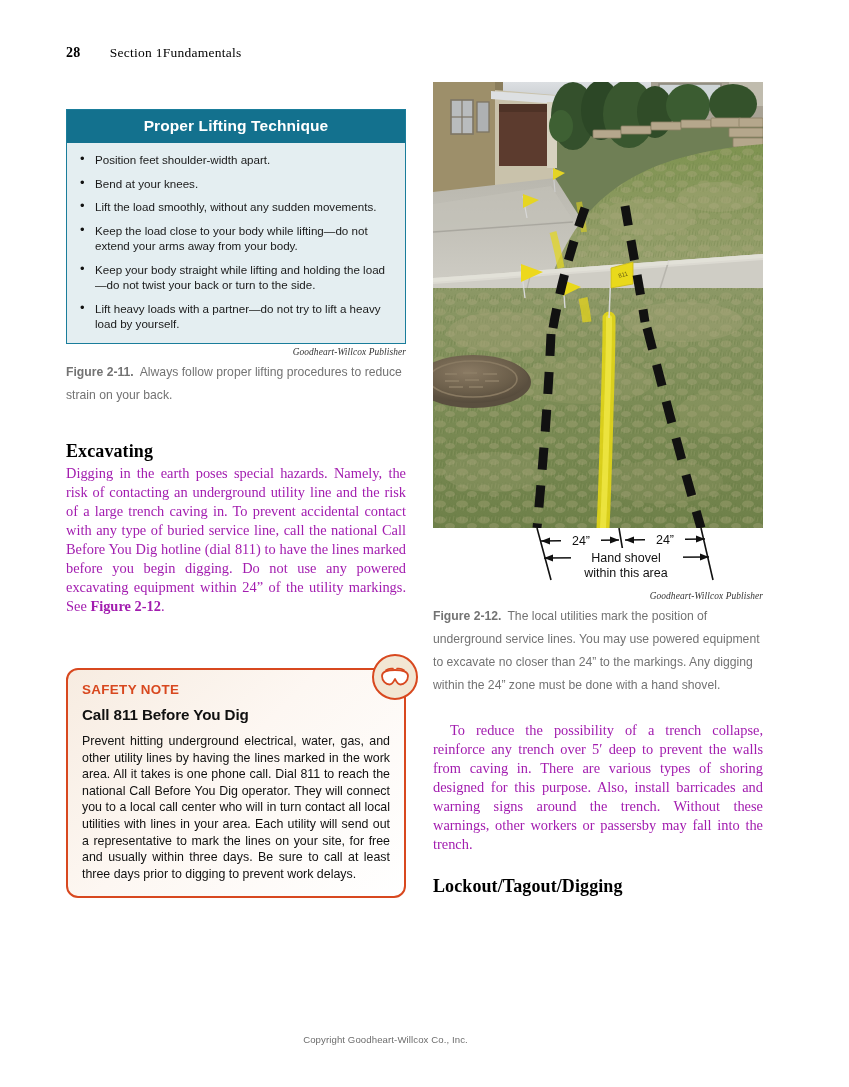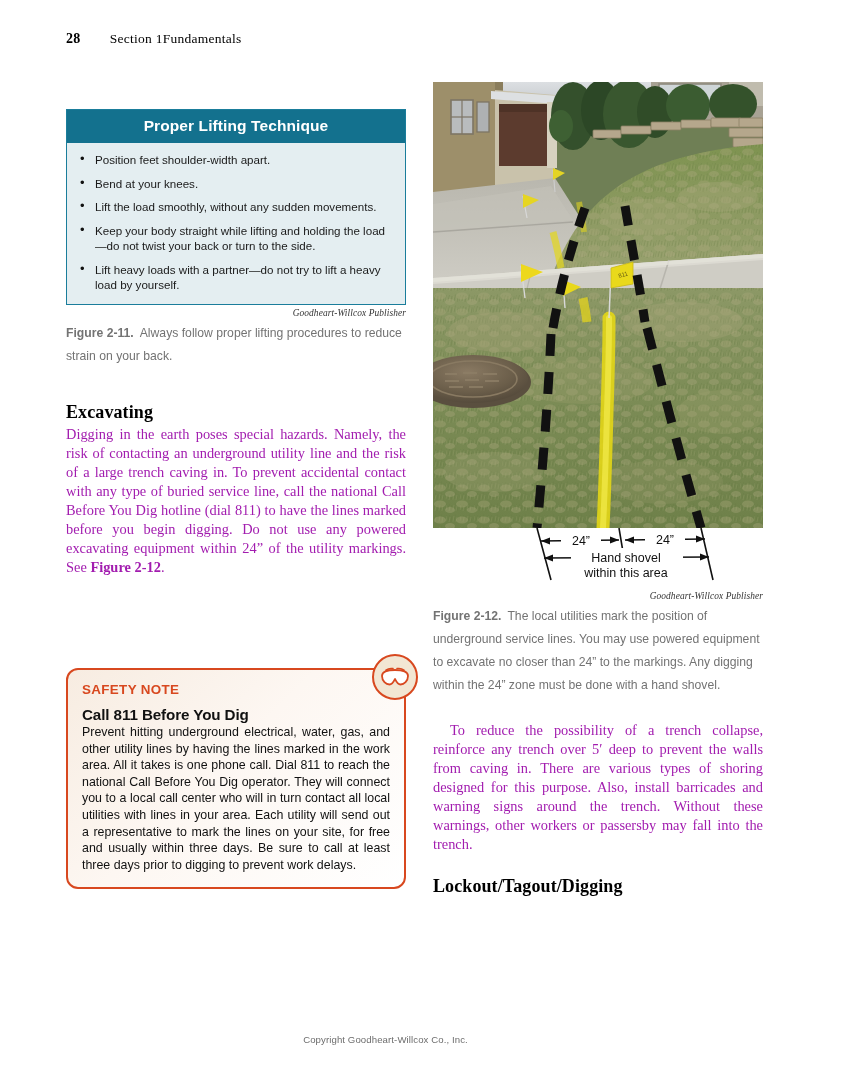--- a/index.html
+++ b/index.html
@@ -3,21 +3,21 @@
 <meta charset="utf-8">
 <style>
   html,body{margin:0;padding:0;background:#8a8a8a;}
   body{font-family:"Liberation Serif",serif;}
   .page{
     position:relative;width:849px;height:1087px;background:#ffffff;
     overflow:hidden;margin:0 auto;
   }
 
   
-  .runhead{position:absolute;left:66px;top:31px;font-family:"Liberation Serif",serif;font-size:13.5px;color:#000;}
+  .runhead{position:absolute;left:66px;top:45px;font-family:"Liberation Serif",serif;font-size:13.5px;color:#000;}
   .runhead .pg{font-weight:bold;font-size:14px;letter-spacing:.2px;}
   .runhead .sec{margin-left:26px;letter-spacing:.25px;}
 
   
   .col-left{position:absolute;left:66px;top:82px;width:340px;margin-top:27px;}
   .col-right{position:absolute;left:433px;top:82px;width:330px;}
 
   
   .lift-table{border:1px solid #1a7d9b;background:#e4eef1;}
   .lift-table .thead{
@@ -66,21 +66,21 @@
     position:relative;border:2px solid #d8481f;border-radius:12px;
     background:linear-gradient(135deg,#f7ece1 0%,#fdf7f2 45%,#ffffff 100%);
     padding:12px 14px 14px 14px;box-sizing:border-box;
   }
   .safety .label{
     font-family:"Liberation Sans",sans-serif;font-weight:bold;font-size:13.4px;
     color:#d8481f;letter-spacing:.35px;margin-bottom:9px;
   }
   .safety .title{
     font-family:"Liberation Sans",sans-serif;font-weight:bold;font-size:15.2px;
-    color:#111;margin-bottom:1px;letter-spacing:-.1px;
+    color:#111;margin-bottom:10px;letter-spacing:-.1px;
   }
   .safety .txt{
     font-family:"Liberation Sans",sans-serif;font-size:12.4px;line-height:16.6px;
     color:#111;text-align:justify;
   }
   .goggle-badge{
     position:absolute;right:-14px;top:-16px;width:46px;height:46px;border-radius:50%;
     background:#f2e6d3;border:2.5px solid #d8481f;box-sizing:border-box;
     display:flex;align-items:center;justify-content:center;
   }
@@ -115,20 +115,21 @@
 
   <div class="col-left">
 
     <div class="lift-table">
       <div class="thead">Proper Lifting Technique</div>
       <div class="tbody">
         <ul>
           <li>Position feet shoulder-width apart.</li>
           <li>Bend at your knees.</li>
           <li>Lift the load smoothly, without any sudden movements.</li>
+          <li>Keep the load close to your body while lifting—do not extend your arms away from your body.</li>
           <li>Keep your body straight while lifting and holding the load—do not twist your back or turn to the side.</li>
           <li>Lift heavy loads with a partner—do not try to lift a heavy load by yourself.</li>
         </ul>
       </div>
     </div>
 
     <div class="credit">Goodheart-Willcox Publisher</div>
 
     <div class="fig-caption">
       <b>Figure 2-11.</b><span class="sp"></span><span>Always follow proper lifting procedures to reduce strain on your back.</span>

